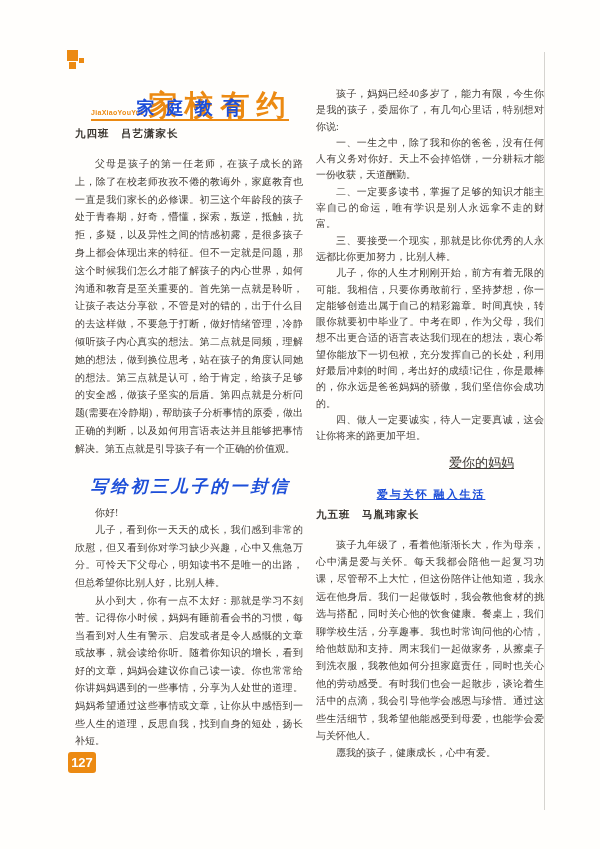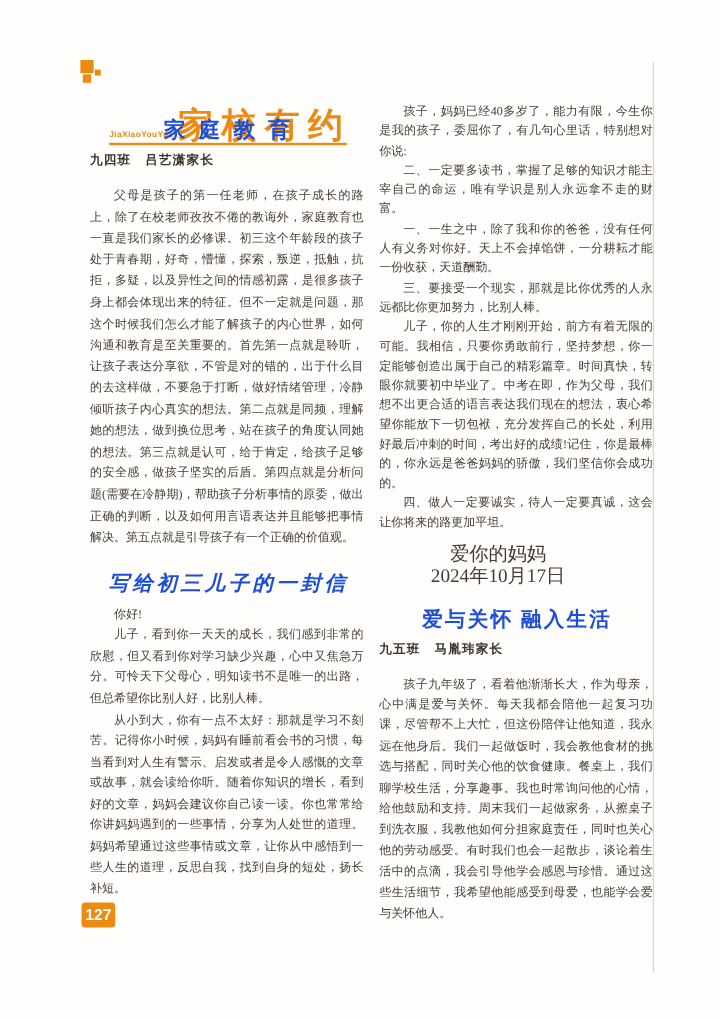--- a/index.html
+++ b/index.html
@@ -29,30 +29,30 @@
   .logo-title {
     font-size:29px; font-weight:bold; color:var(--accent);
     letter-spacing:7px; line-height:1; margin-bottom:-3px; white-space:nowrap;margin-top:45px;
   }
   
   .columns { position:absolute; left:0; top:86px; width:600px; display:flex; padding:0 56px 0 75px; gap:13px; }
   .col { width:228px; }
   .art-title { text-align:center; font-weight:bold; color:#1d4ed8; }
   .t1 { font-size:18px; letter-spacing:11px; padding-left:11px; margin:10px 0 7px; }
   .t2 { font-size:17px; letter-spacing:3px; padding-left:3px; margin:17px 0 6px;font-style:italic; }
-  .t3 { font-size:17px; letter-spacing:2px; padding-left:2px; margin:15px 0 6px; }
+  .t3 { font-size:11px; letter-spacing:2px; padding-left:2px; margin:15px 0 6px;text-decoration:underline; }
   .art-author { font-size:10.5px; font-weight:600; letter-spacing:1px; color:#3a352f; margin-bottom:14px; }
   .body { font-size:10px; color:var(--ink); text-align:justify; }
   .body .para { text-indent:2em; }
   .salutation { text-indent:0; }
   .lh-wide  { line-height:17.8px; }
   .lh-letter{ line-height:17.6px; }
   .lh-tight { line-height:16.3px; }
   .lh-mid   { line-height:17.4px; }
-  .sign { font-size:16px; color:var(--ink); text-align:center; padding-right:30px; line-height:18px; }
+  .sign { font-size:13px; color:var(--ink); text-align:right; padding-right:30px; line-height:18px;text-decoration:underline; }
   .sign-first { margin-top:9px; }
   
   .rule-right { position:absolute; right:55px; top:52px; width:1px; height:758px; background:#d6d4d0; }
   .page-num {
     position:absolute; left:68px; top:752px; min-width:28px; height:21px;
     background:var(--accent); color:#fff; border-radius:3px;
     font-family:"Liberation Sans","DejaVu Sans",sans-serif;
     font-size:13px; font-weight:bold; line-height:21px; text-align:center; padding:0 3px;
   }
 </style>
@@ -90,33 +90,33 @@
             <p class="para">你好!</p>
             <p class="para">儿子，看到你一天天的成长，我们感到非常的欣慰，但又看到你对学习缺少兴趣，心中又焦急万分。可怜天下父母心，明知读书不是唯一的出路，但总希望你比别人好，比别人棒。</p>
             <p class="para">从小到大，你有一点不太好：那就是学习不刻苦。记得你小时候，妈妈有睡前看会书的习惯，每当看到对人生有警示、启发或者是令人感慨的文章或故事，就会读给你听。随着你知识的增长，看到好的文章，妈妈会建议你自己读一读。你也常常给你讲妈妈遇到的一些事情，分享为人处世的道理。妈妈希望通过这些事情或文章，让你从中感悟到一些人生的道理，反思自我，找到自身的短处，扬长补短。</p>
           </div>
       </div>
     </section>
 
     <section class="col">
       <div class="body lh-tight">
           <p class="para">孩子，妈妈已经40多岁了，能力有限，今生你是我的孩子，委屈你了，有几句心里话，特别想对你说:</p>
+          <p class="para">一、一生之中，除了我和你的爸爸，没有任何人有义务对你好。天上不会掉馅饼，一分耕耘才能一份收获，天道酬勤。</p>
           <p class="para">二、一定要多读书，掌握了足够的知识才能主宰自己的命运，唯有学识是别人永远拿不走的财富。</p>
-          <p class="para">一、一生之中，除了我和你的爸爸，没有任何人有义务对你好。天上不会掉馅饼，一分耕耘才能一份收获，天道酬勤。</p>
           <p class="para">三、要接受一个现实，那就是比你优秀的人永远都比你更加努力，比别人棒。</p>
           <p class="para">儿子，你的人生才刚刚开始，前方有着无限的可能。我相信，只要你勇敢前行，坚持梦想，你一定能够创造出属于自己的精彩篇章。时间真快，转眼你就要初中毕业了。中考在即，作为父母，我们想不出更合适的语言表达我们现在的想法，衷心希望你能放下一切包袱，充分发挥自己的长处，利用好最后冲刺的时间，考出好的成绩!记住，你是最棒的，你永远是爸爸妈妈的骄傲，我们坚信你会成功的。</p>
           <p class="para">四、做人一定要诚实，待人一定要真诚，这会让你将来的路更加平坦。</p>
         </div>
       <div class="sign sign-first">爱你的妈妈</div>
-      <div class="sign">2024年10月17日</div>
 
       <h2 class="art-title t3">爱与关怀 融入生活</h2>
       <div class="art-author">九五班　马胤玮家长</div>
       <div class="body lh-mid">
           <p class="para">孩子九年级了，看着他渐渐长大，作为母亲，心中满是爱与关怀。每天我都会陪他一起复习功课，尽管帮不上大忙，但这份陪伴让他知道，我永远在他身后。我们一起做饭时，我会教他食材的挑选与搭配，同时关心他的饮食健康。餐桌上，我们聊学校生活，分享趣事。我也时常询问他的心情，给他鼓励和支持。周末我们一起做家务，从擦桌子到洗衣服，我教他如何分担家庭责任，同时也关心他的劳动感受。有时我们也会一起散步，谈论着生活中的点滴，我会引导他学会感恩与珍惜。通过这些生活细节，我希望他能感受到母爱，也能学会爱与关怀他人。</p>
+          <p class="para">愿我的孩子，健康成长，心中有爱。</p>
         </div>
     </section>
 
   </main>
 
   <div class="page-num">127</div>
 
 </div>
 
 </body></html>

